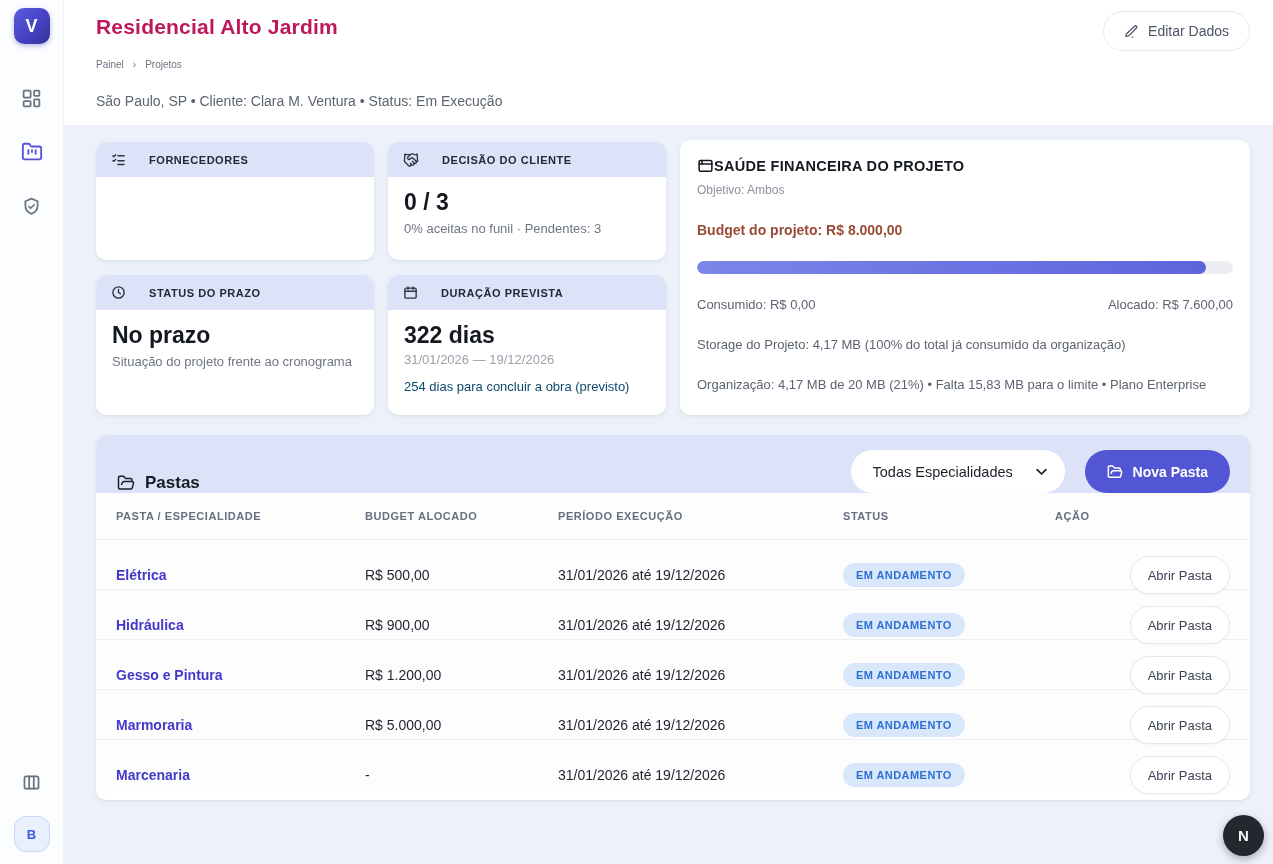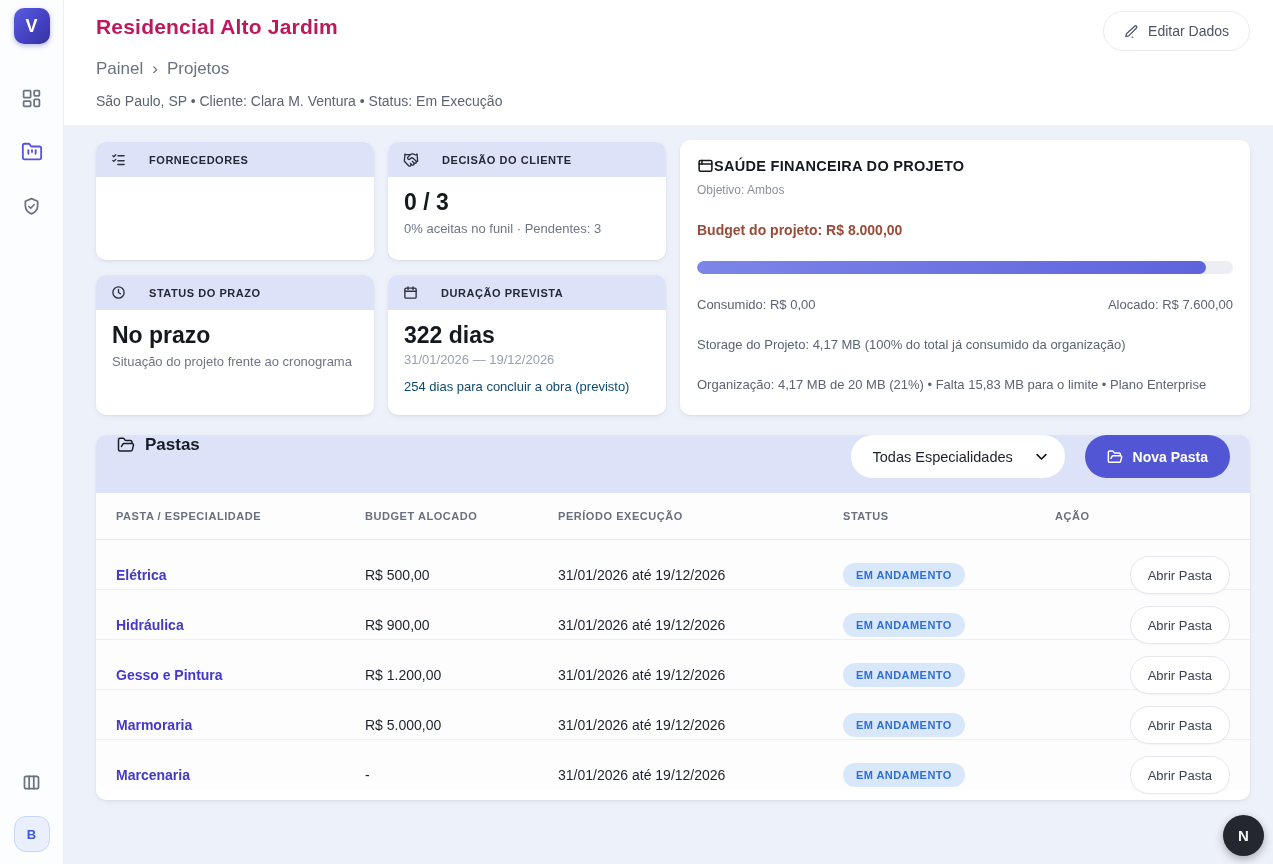--- a/index.html
+++ b/index.html
@@ -26,21 +26,21 @@
   .avatar{
     width:36px; height:36px; border-radius:12px; background:#e9effc; border:1px solid #c9d6f5;
     color:#3d5bd7; font-size:13px; font-weight:bold; display:flex; align-items:center; justify-content:center; cursor:pointer;
   }
   svg{ display:block; }
 
   
   .main{ position:relative; width:1209px; height:864px; }
   .topbar{ position:absolute; left:0; top:0; width:100%; height:125px; background:#ffffff; }
   .page-title{ position:absolute; left:32px; top:15px; font-size:21px; font-weight:bold; color:#be185d; letter-spacing:.2px; }
-  .breadcrumb{ position:absolute; left:32px; top:59px; font-size:17px; color:#6b7280; display:flex; gap:9px; align-items:center; }
+  .breadcrumb{ position:absolute; left:32px; top:59px; font-size:10px; color:#6b7280; display:flex; gap:9px; align-items:center; }
   .breadcrumb .crumb{ cursor:pointer; }
   .subtitle{ position:absolute; left:32px; top:93px; font-size:14px; color:#5c6472; }
   .edit-btn{
     position:absolute; right:23px; top:11px; height:40px; padding:0 20px; border-radius:20px;
     background:#fff; border:1px solid #e7eaf1; color:#4b5563; font-size:14px;
     display:flex; align-items:center; gap:9px; cursor:pointer; font-family:inherit;
   }
 
   
   .card{
@@ -68,21 +68,21 @@
   .fin-obj{ font-size:12px; color:#8b919c; margin-top:9px; }
   .fin-budget{ font-size:14px; font-weight:bold; color:#9a4b38; margin-top:25px; }
   .progress-track{ margin-top:23px; height:13px; border-radius:7px; background:#eceef3; overflow:hidden; }
   .progress-fill{ height:100%; border-radius:7px; background:linear-gradient(90deg,#7b86e8,#5f63dd); }
   .fin-row{ display:flex; justify-content:space-between; margin-top:23px; font-size:13px; color:#5c6472; }
   .fin-line{ font-size:13px; color:#5c6472; margin-top:25px; }
 
   
   #pastas{ left:32px; top:435px; width:1154px; height:365px; }
   .pastas-head{
-    background:#dce3f8; height:58px; display:flex; align-items:flex-start; padding:0 20px 0 21px;
+    background:#dce3f8; height:58px; display:flex; align-items:flex-end; padding:0 20px 0 21px;
   }
   .pastas-title{ display:flex; align-items:center; gap:10px; font-size:17px; font-weight:bold; color:#171c26; }
   .pastas-actions{ margin-left:auto; display:flex; align-items:center; gap:20px; }
   .select-wrap{ position:relative; }
   .spec-select{
     appearance:none; -webkit-appearance:none; width:214px; height:43px; border-radius:22px; border:none;
     background:#fff; padding:0 40px 0 22px; font-size:14.5px; color:#1c212c; font-family:inherit; cursor:pointer;
   }
   .select-wrap .chev{ position:absolute; right:16px; top:14px; pointer-events:none; color:#15181e; }
   .new-folder-btn{

